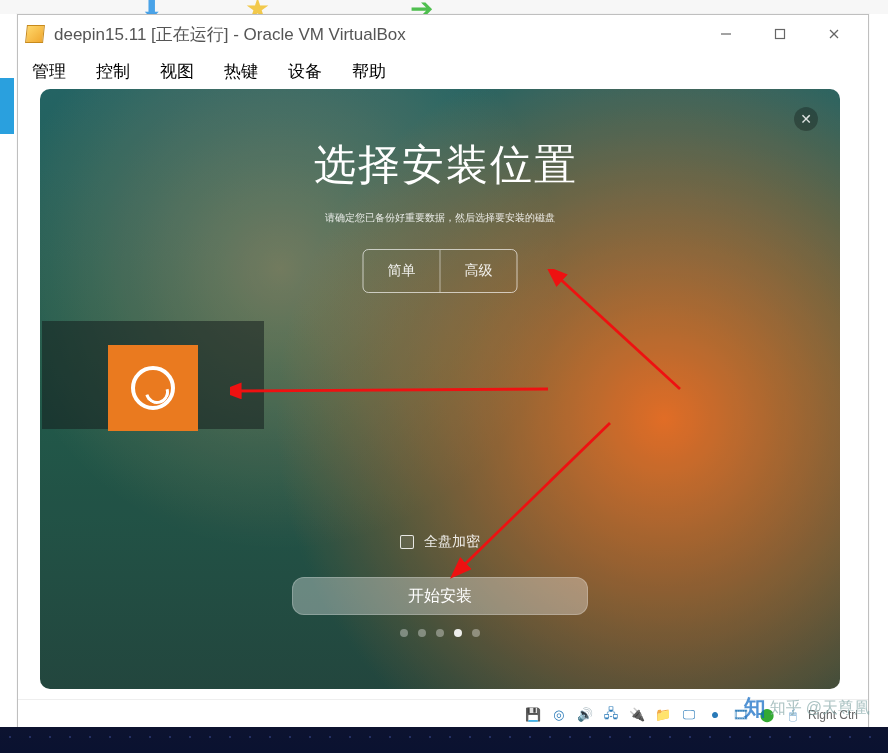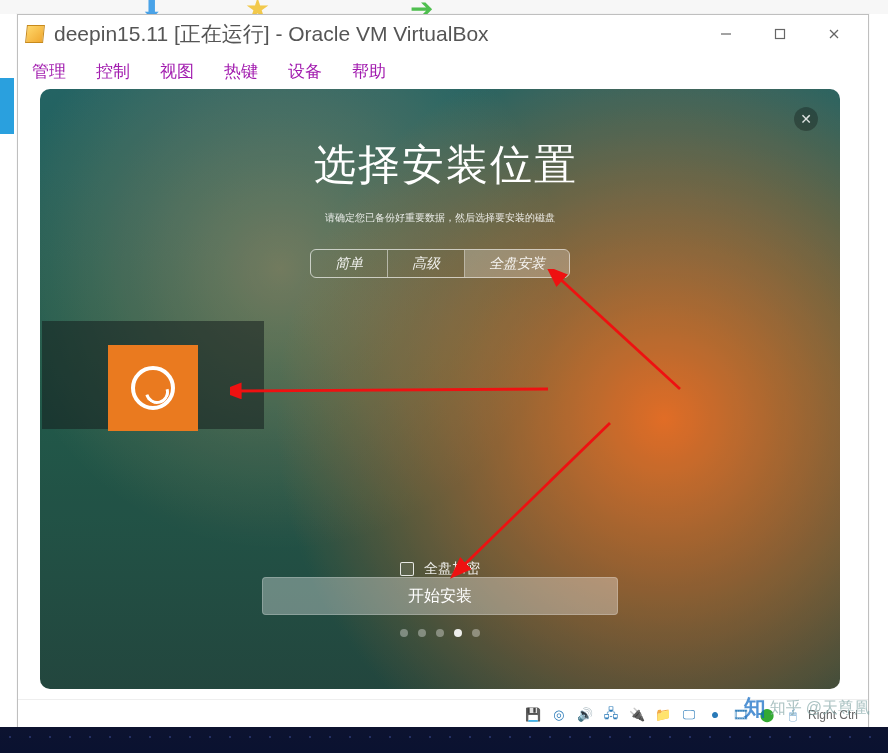--- a/index.html
+++ b/index.html
@@ -37,41 +37,41 @@
     background: #fff;
     border: 1px solid #bfbfbf;
     box-shadow: 0 0 0 1px rgba(0,0,0,0.02);
   }
   .titlebar {
     height: 38px;
     display: flex;
     align-items: center;
     padding: 0 6px 0 8px;
     color: #333;
-    font-size: 21px;
+    font-size: 17px;
   }
   .titlebar .appicon {
     width: 18px; height: 18px;
     background: linear-gradient(135deg,#ffd76a,#f0a830);
     border:1px solid #c78a1c;
     transform: skewX(-6deg);
     margin-right: 10px;
   }
   .titlebar .title { flex:1; color:#555; }
   .winbtns { display:flex; gap:26px; padding-right:14px; }
   .winbtn { width:28px; height:28px; display:flex; align-items:center; justify-content:center; color:#666; cursor:pointer; font-size:15px; }
   .winbtn svg { stroke:#666; fill:none; stroke-width:1.2; }
 
   .menubar {
     height: 36px;
     display:flex;
     align-items:center;
     gap: 30px;
     padding: 0 14px;
-    color:#a21caf;
+    color:#000000;
     font-size:17px;
   }
   .menubar span { cursor:pointer; }
 
   .content-area {
     position: absolute;
     left: 0; right:0;
     top: 74px;
     bottom: 0;
     background:#fff;
@@ -124,22 +124,21 @@
   }
 
   .segmented {
     position:absolute;
     top:160px;
     left:50%; transform:translateX(-50%);
     display:flex;
     border:1px solid rgba(255,255,255,0.65);
     border-radius:6px;
     overflow:hidden;
-    height:29px;
-    font-style:italic;
+    height:44px;
   }
   .segmented .seg {
     padding: 0 24px;
     font-size:14px;
     color: rgba(255,255,255,0.9);
     display:flex; align-items:center; justify-content:center;
     cursor:pointer;
     border-right:1px solid rgba(255,255,255,0.5);
     min-width: 70px;
   }
@@ -169,36 +168,36 @@
   }
   .disk-card .swirl::before{
     content:""; position:absolute; top:10px; left:10px; width:18px;height:18px;
     border:3px solid #fff; border-radius:50%;
     border-top-color:transparent; border-left-color:transparent;
     transform: rotate(30deg);
   }
 
   .checkbox-row{
     position:absolute;
-    top:471px; left:50%; transform:translateX(-50%);
+    top:444px; left:50%; transform:translateX(-50%);
     display:flex; align-items:center; gap:10px;
     color: rgba(255,255,255,0.88); font-size:14px;
   }
   .checkbox-row .cb{
     width:14px; height:14px; border:1.3px solid rgba(255,255,255,0.85);
     background: rgba(255,255,255,0.08);
     border-radius:2px;
   }
 
   .start-btn{
     position:absolute;
     top:488px; left:50%; transform:translateX(-50%);
-    width:356px; height:38px;
+    width:296px; height:38px;
     background: rgba(255,255,255,0.33);
-    border-radius:4px;
+    border-radius:12px;
     color:#fff; font-size:16px;
     display:flex; align-items:center; justify-content:center;
     cursor:pointer;
     box-shadow: inset 0 0 0 1px rgba(255,255,255,0.22);
     text-align: center;
   }
 
   .pager{
     position:absolute; top:540px; left:50%; transform:translateX(-50%);
     display:flex; gap:10px;
@@ -291,21 +290,20 @@
       <div class="overlay-dark"></div>
 
       <div class="close-x">✕</div>
 
       <div class="main-title">选择安装位置</div>
       <div class="subtitle">请确定您已备份好重要数据，然后选择要安装的磁盘</div>
 
       <div class="segmented">
         <div class="seg">简单</div>
         <div class="seg">高级</div>
-        <div class="seg active">全盘安装</div>
       </div>
 
       <div class="disk-card">
         <div class="inner">
           <div class="swirl"></div>
         </div>
       </div>
 
       <div class="checkbox-row">
         <div class="cb"></div>

